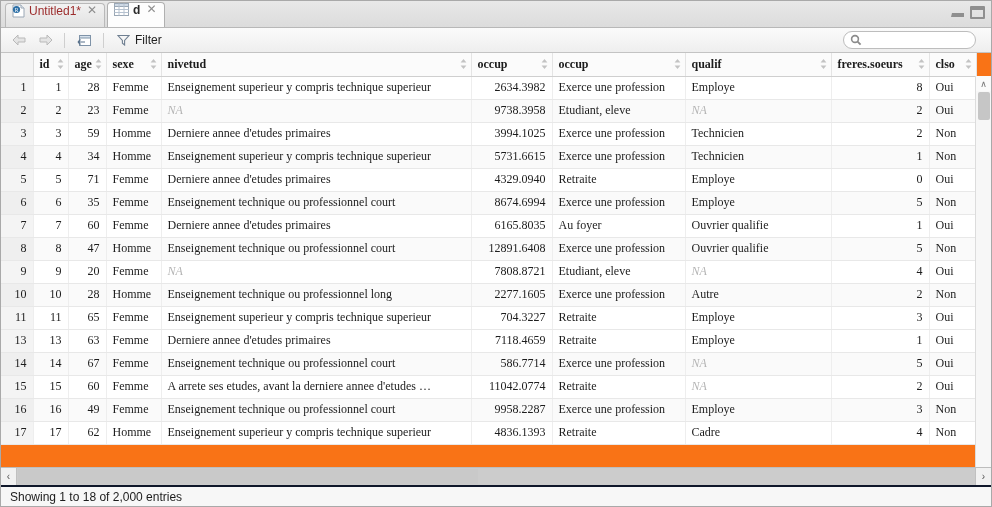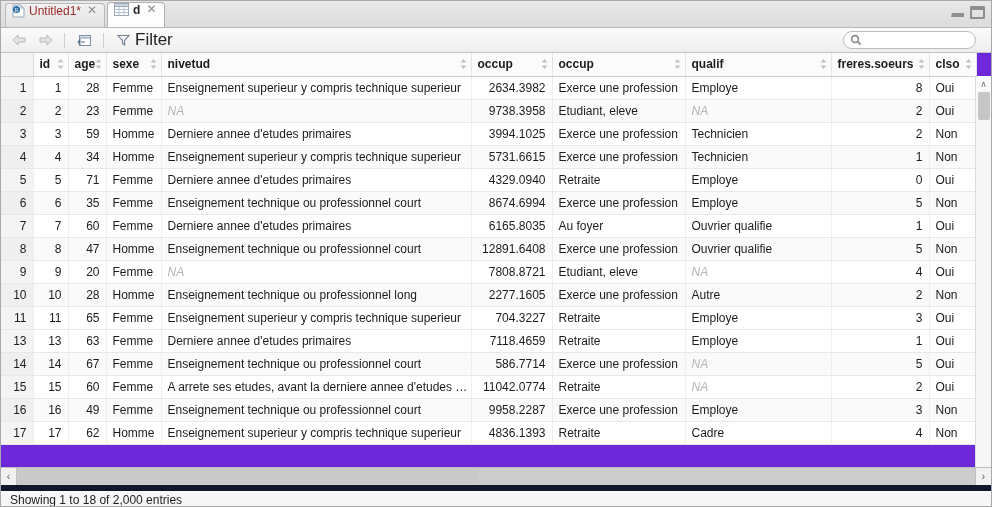--- a/index.html
+++ b/index.html
@@ -104,21 +104,21 @@
     display: flex; align-items: center; justify-content: center;
     cursor: default;
   }
   .tb-sep {
     width: 1px; height: 15px;
     background: #cfcfcf;
     margin: 0 3px;
   }
   .filter-btn {
     display: flex; align-items: center; gap: 5px;
-    font-size: 17px; color: #222;
+    font-size: 12px; color: #222;
     padding: 0 4px;
     cursor: pointer;
   }
   .searchbox {
     position: absolute;
     right: 15px; top: 3px;
     width: 133px; height: 18px;
     background: #ffffff;
     border: 1px solid #bdbdbd;
     border-radius: 9px;
@@ -133,22 +133,23 @@
     font-family: "Liberation Sans", sans-serif;
     width: 100px;
     background: transparent;
     color: #333;
   }
 
   
   .tablewrap {
     position: relative;
     height: 414px;
-    background: #6d28d9;
+    background: #f97316;
     overflow: hidden;
+    font-family: Liberation Serif, serif;
   }
   table.grid {
     border-collapse: collapse;
     table-layout: fixed;
     width: 975px;
     font-size: 12px;
   }
   table.grid th {
     background: #fbfbfb;
     border-bottom: 1px solid #cfcfcf;
@@ -244,23 +245,23 @@
     position: absolute;
     left: 17px; top: 1px;
     width: 460px; height: 15px;
     background: #c9c9c9;
   }
 
   
   .statusbar {
     height: 22px;
     background: #f7f7f7;
-    border-top: 6px solid #0f172a;
+    border-top: 2px solid #0f172a;
     display: flex;
-    align-items: flex-end;
+    align-items: center;
     padding-left: 9px;
     font-size: 12px;
     color: #1c1c1c;
   }
 </style>
 </head>
 <body>
 
 <div id="app">
 

